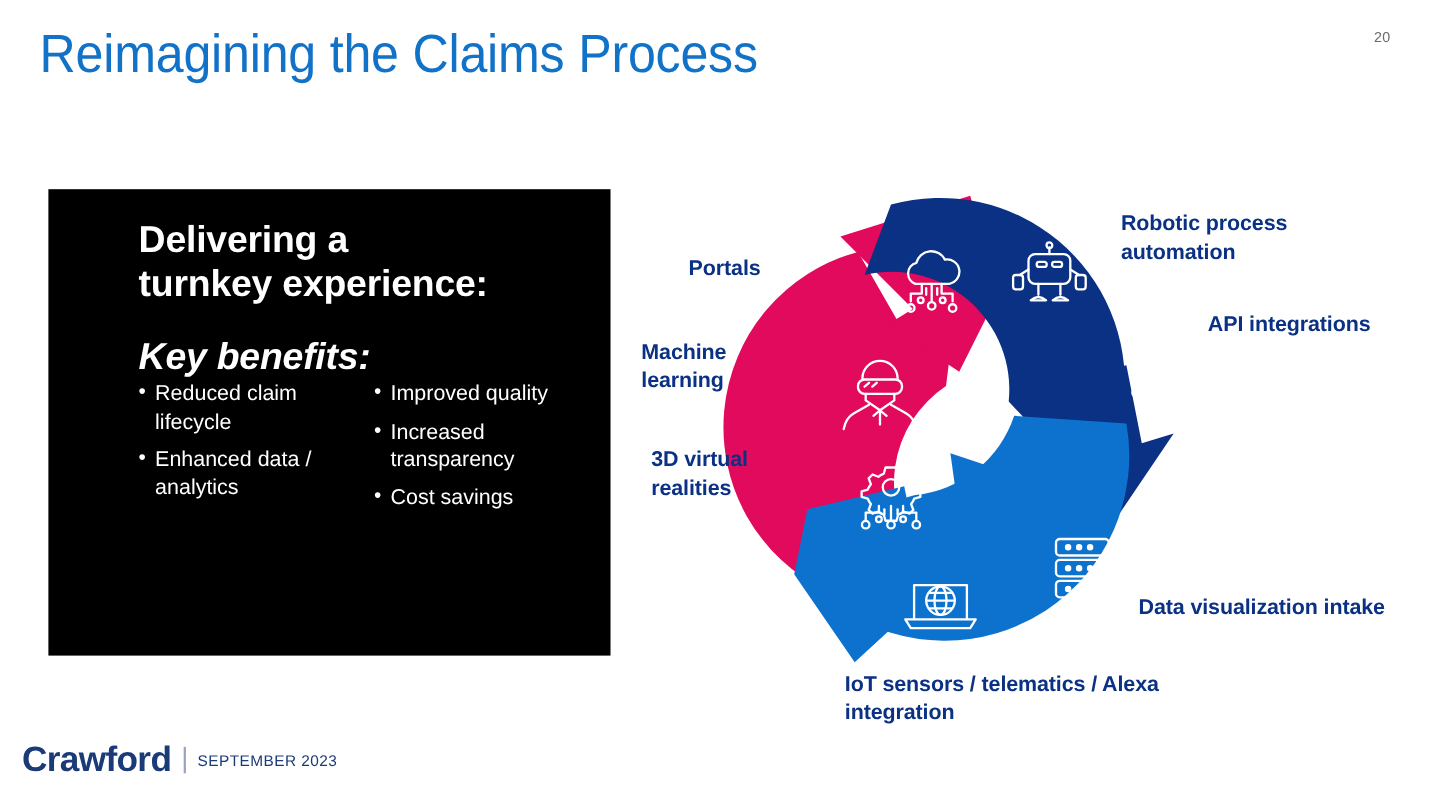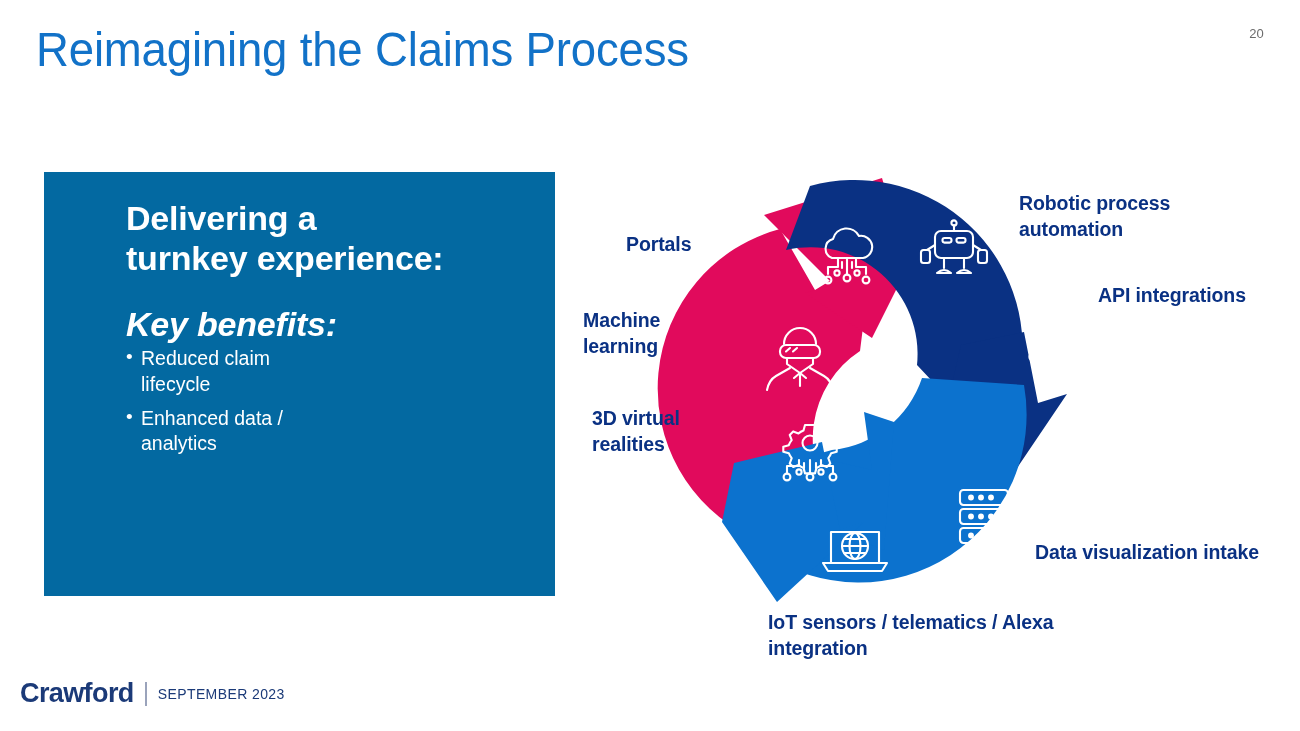--- a/index.html
+++ b/index.html
@@ -41,21 +41,21 @@
     transform-origin: left center;
   }
 
   
   #benefits-panel {
     position: absolute;
     left: 44px;
     top: 172px;
     width: 511px;
     height: 424px;
-    background: #0369a1;
+    background: #000000;
     color: #ffffff;
     box-sizing: border-box;
     padding: 26px 26px 10px 26px;
   }
   .panel-heading {
     font-size: 34px;
     font-weight: bold;
     line-height: 1.18;
     letter-spacing: -0.2px;
     margin: 0 0 2px 56px;
@@ -123,21 +123,21 @@
   
   #footer {
     position: absolute;
     left: 20px;
     bottom: 22px;
     display: flex;
     align-items: center;
     gap: 11px;
   }
   #footer-logo {
-    font-size: 27px;
+    font-size: 32px;
     font-weight: bold;
     color: #1B3A78;
     letter-spacing: -0.6px;
   }
   #footer-divider {
     width: 2px;
     height: 24px;
     background: #9aa3bb;
   }
   #footer-date {
@@ -161,20 +161,25 @@
     <div>turnkey experience:</div>
   </div>
 
 
   <div class="panel-heading second">Key benefits:</div>
 
   <div class="bullet-columns">
     <div class="bullet-col">
       <div class="bullet-item">Reduced claim lifecycle</div>
       <div class="bullet-item">Enhanced data / analytics</div>
+    </div>
+    <div class="bullet-col right">
+      <div class="bullet-item">Improved quality</div>
+      <div class="bullet-item">Increased transparency</div>
+      <div class="bullet-item">Cost savings</div>
     </div>
   </div>
 </div>
 
 <div id="cycle-diagram">
   <svg width="700" height="540" viewBox="0 0 700 540" xmlns="http://www.w3.org/2000/svg">
     <defs>
 
       <g id="icon-robot" stroke="#ffffff" stroke-width="2.1" fill="none" stroke-linecap="round" stroke-linejoin="round">
         <rect x="-19" y="-18" width="38" height="27" rx="6"></rect>

